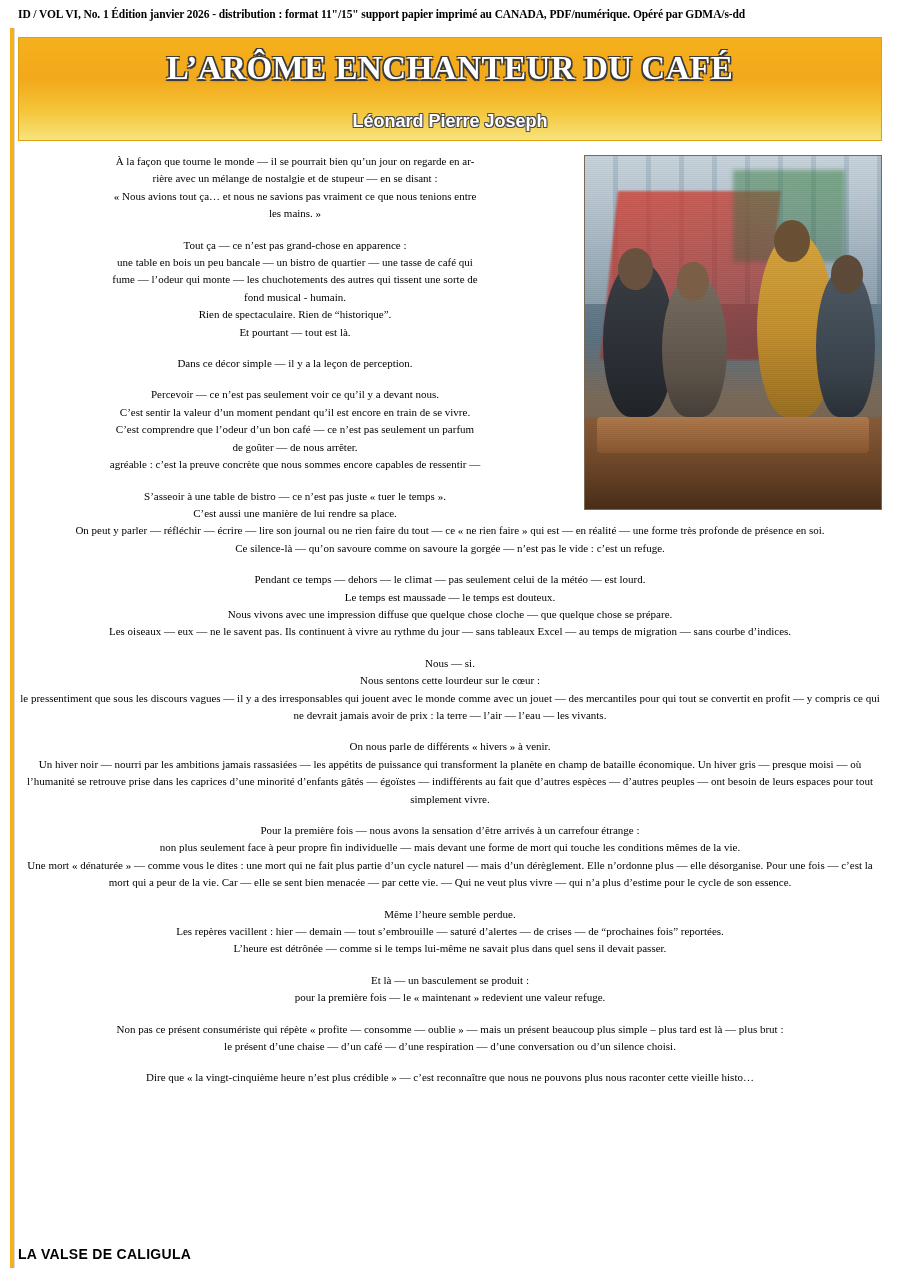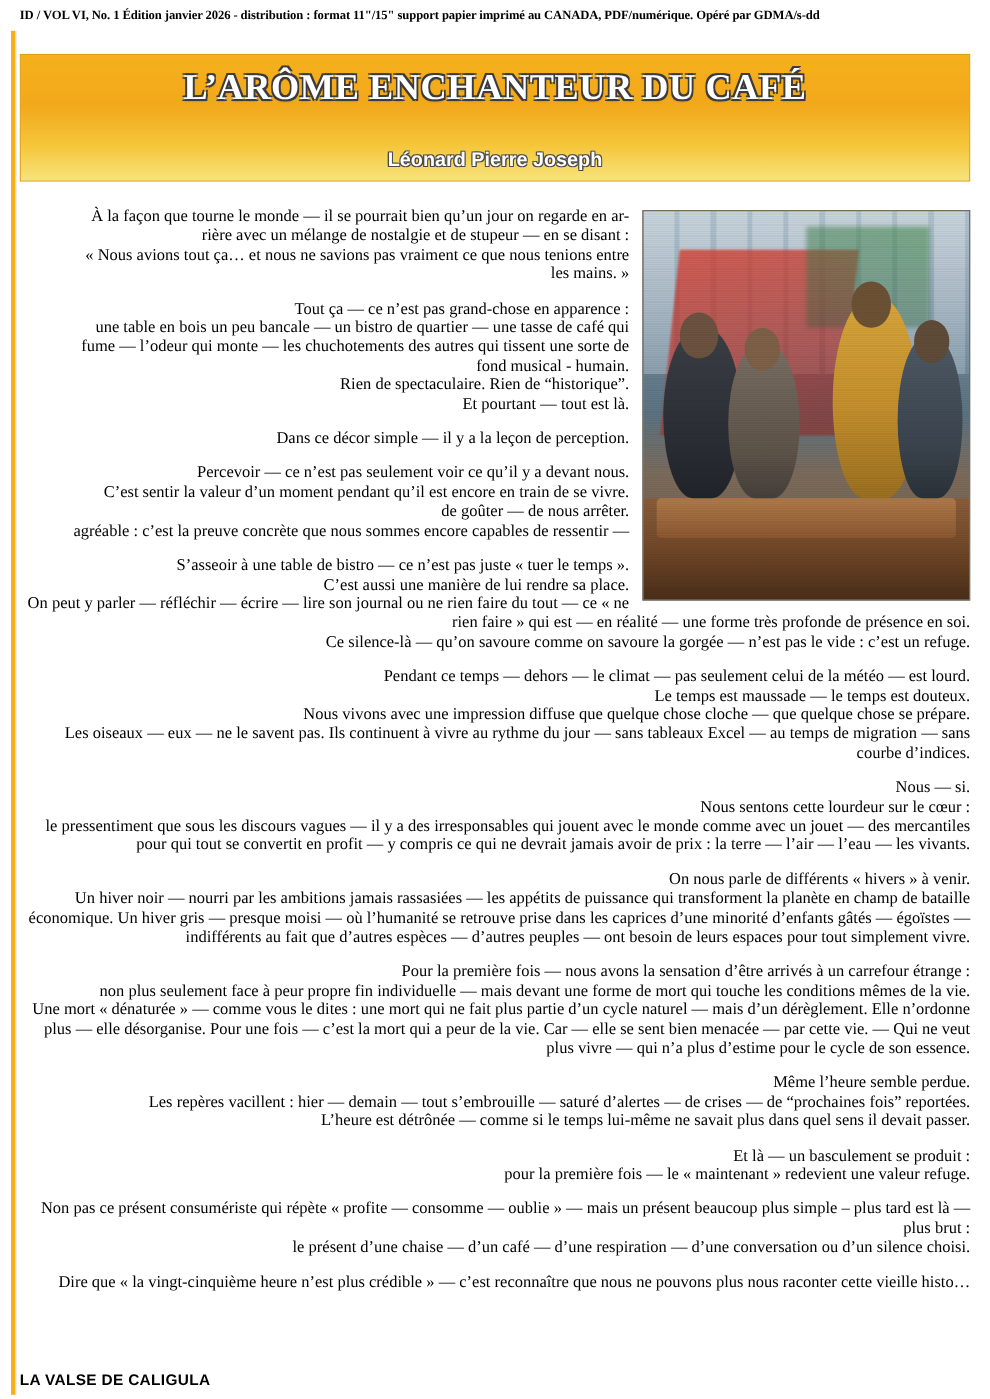--- a/index.html
+++ b/index.html
@@ -27,22 +27,22 @@
     font-family: "Liberation Serif", serif;
     font-weight: bold;
     font-size: 11.5px;
     letter-spacing: -0.1px;
     padding: 8px 18px 13px 18px;
     white-space: nowrap;
     color: #000;
   }
   
   .banner {
-    margin: 16px 18px;
-    height: 116px;
+    margin: 4px 18px;
+    height: 104px;
     background: linear-gradient(180deg, #f6b01c 0%, #f2a81b 40%, #f5c63a 72%, #f7e37c 100%);
     border: 1px solid #e0a010;
     position: relative;
     box-sizing: border-box;
     padding-left: 28px;
   }
   .banner-title {
     position: absolute;
     top: 12px;
     left: 0;
@@ -74,23 +74,23 @@
       -1px -1px 0 #4a4a4a,
        1px -1px 0 #4a4a4a,
       -1px  1px 0 #4a4a4a,
        1px  1px 0 #4a4a4a;
   }
   
   .content {
     position: relative;
     margin: 0 18px;
     padding-top: 8px;
-    font-size: 15px;
+    font-size: 11px;
     line-height: 17.4px;
-    text-align: right;
+    text-align: center;
   }
   .photo {
     float: right;
     width: 298px;
     height: 355px;
     margin: 2px 0 6px 12px;
     border: 1px solid #7a6a55;
     box-sizing: border-box;
     position: relative;
     overflow: hidden;
@@ -227,20 +227,21 @@
       <span class="ln">Et pourtant — tout est là.</span>
     </div>
 
     <div class="para">
       <span class="ln">Dans ce décor simple — il y a la leçon de perception.</span>
     </div>
 
     <div class="para">
       <span class="ln">Percevoir — ce n’est pas seulement voir ce qu’il y a devant nous.</span>
       <span class="ln">C’est sentir la valeur d’un moment pendant qu’il est encore en train de se vivre.</span>
+      <span class="ln">C’est comprendre que l’odeur d’un bon café — ce n’est pas seulement un parfum</span>
       <span class="ln">de goûter — de nous arrêter.</span>
       <span class="ln">agréable : c’est la preuve concrète que nous sommes encore capables de ressentir —</span>
     </div>
 
     <div class="para">
       <span class="ln">S’asseoir à une table de bistro — ce n’est pas juste « tuer le temps ».</span>
       <span class="ln">C’est aussi une manière de lui rendre sa place.</span>
       <span>On peut y parler — réfléchir — écrire — lire son journal ou ne rien faire du tout — ce « ne rien faire » qui est — en réalité — une forme très profonde de présence en soi.</span>
       <span class="ln">Ce silence-là — qu’on savoure comme on savoure la gorgée — n’est pas le vide : c’est un refuge.</span>
     </div>

